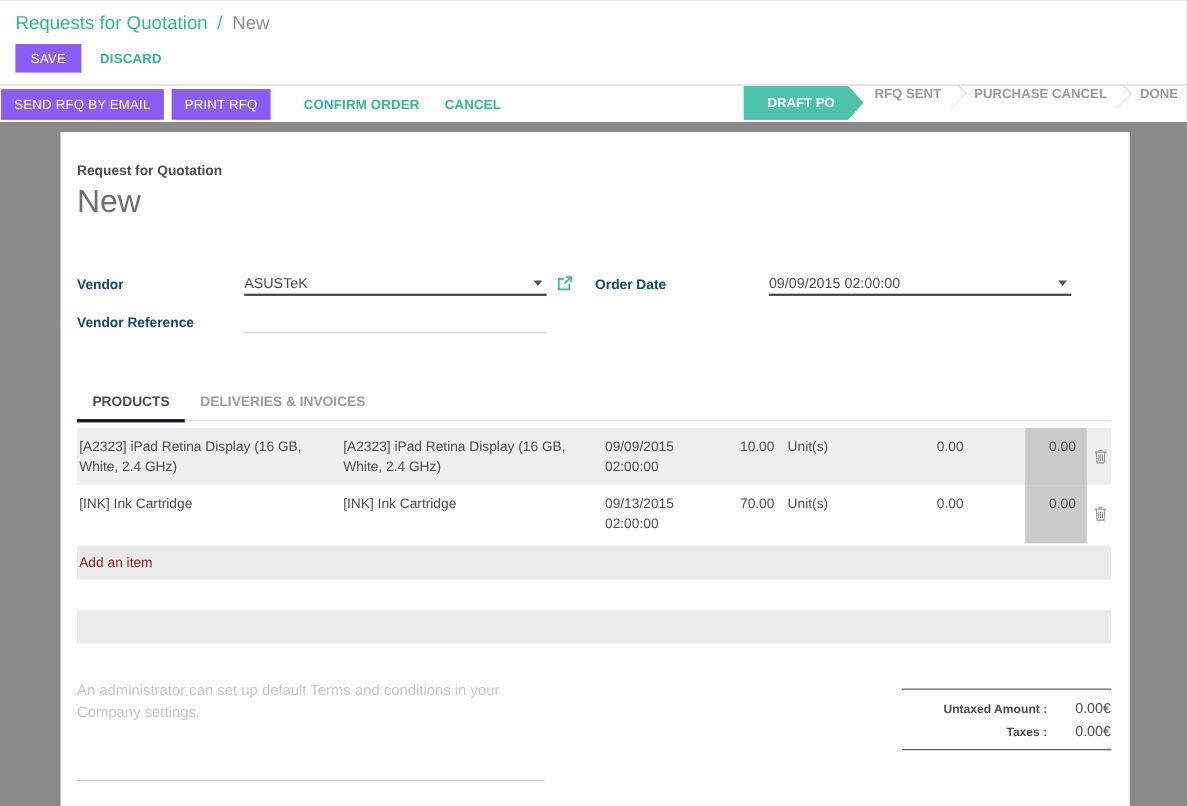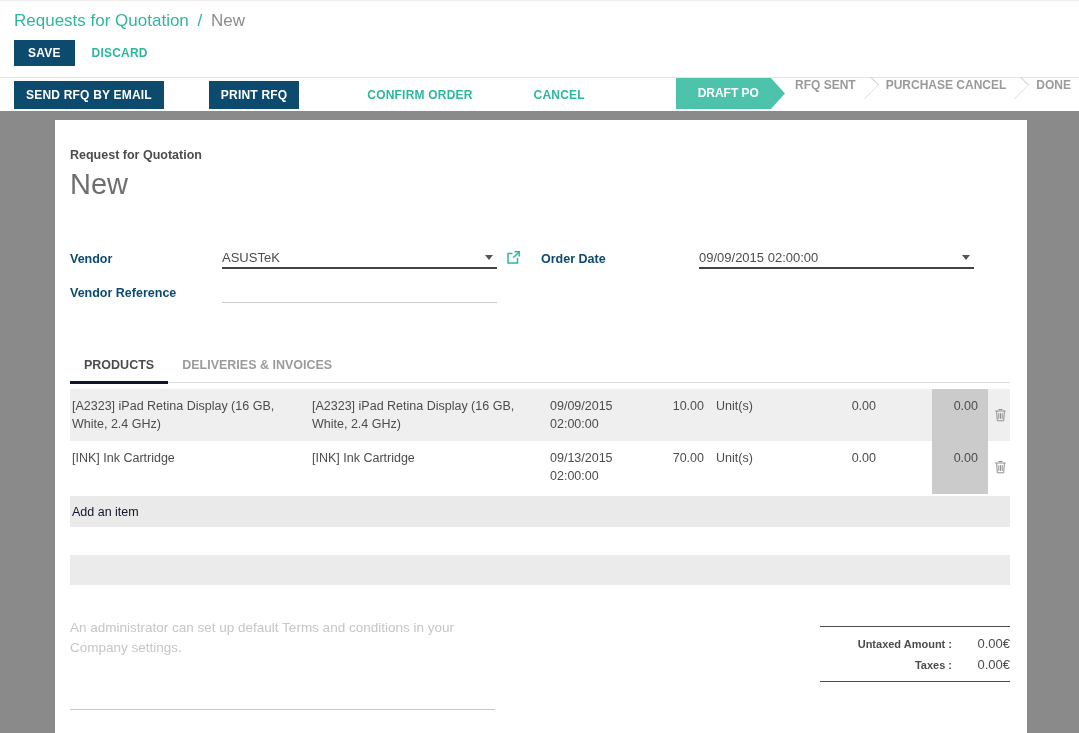--- a/index.html
+++ b/index.html
@@ -6,27 +6,27 @@
   html,body { width:1079px; height:733px; overflow:hidden; }
   body { font-family:"Liberation Sans", sans-serif; background:#8a8a8a; color:#4c4c4c; }
 
   
   .top-header { background:#fff; padding:10px 14px 11px 14px; border-top:1px solid #ececec; }
   .breadcrumb { font-size:17px; }
   .breadcrumb .bc-parent { color:#2fb79e; cursor:pointer; }
   .breadcrumb .bc-sep { color:#2fb79e; margin:0 4px; }
   .breadcrumb .bc-current { color:#8d8d8d; }
   .header-actions { margin-top:9px; display:flex; align-items:center; }
-  .btn-primary { background:#0c4a6e; color:#fff; border:none; font-family:inherit;
-                 font-size:12px; font-weight:bold; padding:6px 14px; cursor:pointer; letter-spacing:.2px; }
+  .btn-primary { background:#8b5cf6; color:#fff; border:none; font-family:inherit;
+                 font-size:12px; font-weight:normal; padding:6px 14px; cursor:pointer; letter-spacing:.2px; }
   .link-btn { color:#2fb79e; font-size:12px; font-weight:bold; margin-left:17px; cursor:pointer; letter-spacing:.2px; }
 
   
   .toolbar { background:#fff; border-top:1px solid #e4e4e4; height:34px; display:flex;
-             align-items:center; padding-left:14px;gap:38px; }
+             align-items:center; padding-left:1px; }
   .toolbar .btn-primary { padding:7px 12px; margin-right:7px; }
   .toolbar .link-btn { margin-left:23px; }
   .statusbar { margin-left:auto; display:flex; height:100%; padding-right:8px; }
   .stage { font-size:12px; font-weight:bold; color:#9a9a9a; white-space:nowrap; cursor:pointer; }
   .stage-active { background:#4ec3ab; color:#fff; height:31px; line-height:31px;
                   padding:0 26px 0 22px; margin-right:10px;
                   clip-path:polygon(0 0, calc(100% - 14px) 0, 100% 50%, calc(100% - 14px) 100%, 0 100%); }
   .chevron-sep { width:20px; height:20px; border-top:1px solid #d2d2d2; border-right:1px solid #d2d2d2;
                  transform:rotate(45deg) scaleX(.55); margin:0 8px 0 2px; flex:none; }
 
@@ -65,21 +65,21 @@
   .lrow { display:grid; grid-template-columns:240px 238px 104px 62px 112px 60px 46px 56px 22px; }
   .lcell { font-size:12.5px; color:#4c4c4c; padding:8px 10px 8px 2px; line-height:1.45; }
   .lhead .lcell { font-weight:bold; display:flex; align-items:center; padding-top:10px; padding-bottom:6px; }
   .num { text-align:right; justify-content:flex-end; }
   .row-odd { background:#efefef; }
   .row-even { background:#fff; }
   .cell-subtotal { background:#cbcbcb; }
   .lhead .cell-subtotal { background:transparent; }
   .cell-trash { display:flex; align-items:center; justify-content:center; padding-right:0; cursor:pointer; }
   .add-row { background:#eaeaea; padding:6px 2px 7px 2px; margin-top:2px; }
-  .add-link { color:#0f172a; font-size:12.5px; cursor:pointer; }
+  .add-link { color:#7f1d1d; font-size:12.5px; cursor:pointer; }
 
   .gray-bar { width:940px; height:30px; background:#ebebeb; margin-top:28px; }
 
   
   .bottom { display:flex; margin-top:33px; }
   .terms-wrap { position:relative; width:425px; }
   .terms { width:425px; height:92px; border:none; border-bottom:1px solid #c9c9c9; resize:none;
            font-family:inherit; font-size:13.5px; color:#666; outline:none; line-height:1.5; }
   .terms::placeholder { color:#c6c6c6; }
 

